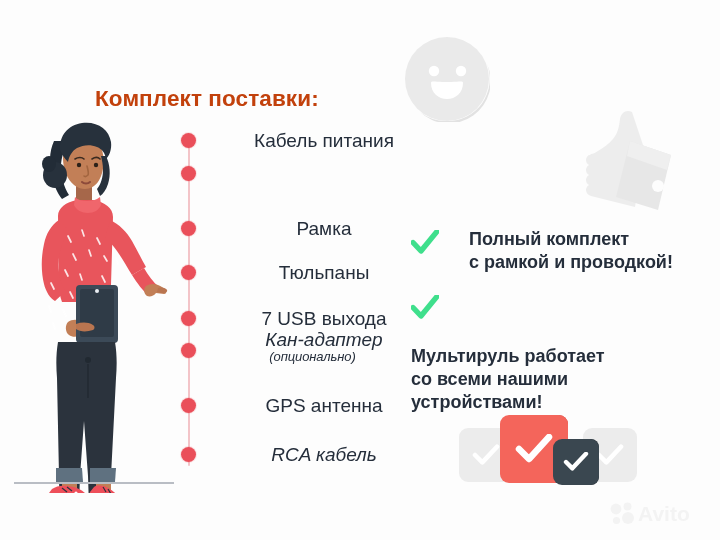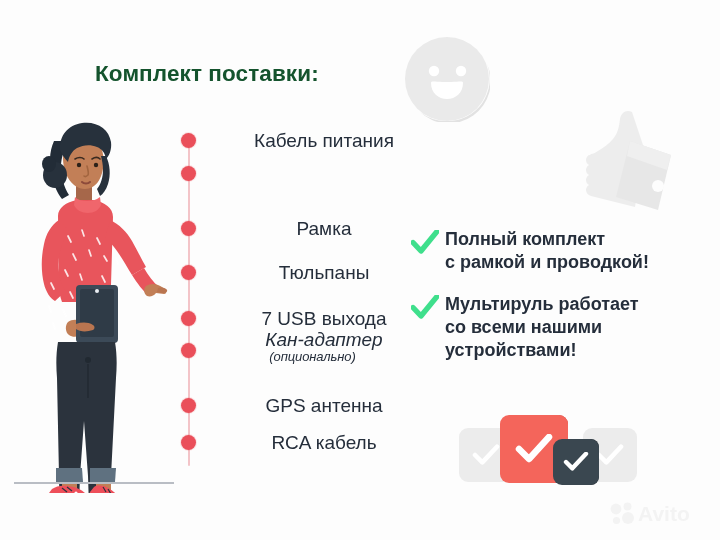--- a/index.html
+++ b/index.html
@@ -27,24 +27,24 @@
     pointer-events: none;
   }
   #smiley-deco  { left: 404px; top: 36px;  width: 86px;  height: 86px; }
   #thumbsup-deco{ left: 566px; top: 108px; width: 116px; height: 108px; }
   #avito-watermark { left: 608px; top: 500px; width: 100px; height: 26px; }
 
   
   #page-title {
     position: absolute;
     left: 95px;
-    top: 61px;
+    top: 86px;
     font-size: 22.5px;
     font-weight: bold;
-    color: #14532d;
+    color: #c2410c;
     letter-spacing: .1px;
     white-space: nowrap;
   }
 
   
   #supply-list {
     position: absolute;
     left: 178px;
     top: 130px;
     width: 260px;
@@ -93,37 +93,38 @@
   #benefits-block {
     position: absolute;
     left: 411px;
     top: 228px;
     width: 290px;
   }
   .benefit {
     position: relative;
     display: flex;
     align-items: flex-start;
+    gap: 24px;
   }
   .check-mark {
     flex: 0 0 auto;
     width: 28px;
     height: 26px;
     margin-right: 6px;
     margin-top: 2px;
   }
   .benefit-text {
     color: #252e3b;
     font-size: 18px;
     font-weight: bold;
     line-height: 1.26;
     white-space: pre-line;
   }
   #benefit-1 { top: 0; }
-  #benefit-2 { margin-top: 20px; }
+  #benefit-2 { margin-top: 20px; flex-direction: column; }
 
   
   #checkbox-cluster {
     position: absolute;
     left: 459px;
     top: 410px;
     width: 178px;
     height: 80px;
   }
   .cb-card {
@@ -216,21 +217,21 @@
         <span>Кан-адаптер</span>
         <span class="item-sub">(опционально)</span>
       </span>
     </div>
 
     <div class="list-item" style="top:265px;">
       <span class="bullet-dot"></span>
       <span class="item-text">GPS антенна</span>
     </div>
 
-    <div class="list-item" style="top:302px;">
+    <div class="list-item" style="top:314px;font-style:italic;">
       <span class="bullet-dot"></span>
       <span class="item-text">RCA кабель</span>
     </div>
   </div>
 
   <div id="benefits-block">
 
     <div class="benefit" id="benefit-1">
       <span class="check-mark">
         <svg viewBox="0 0 28 26" width="28" height="26">

